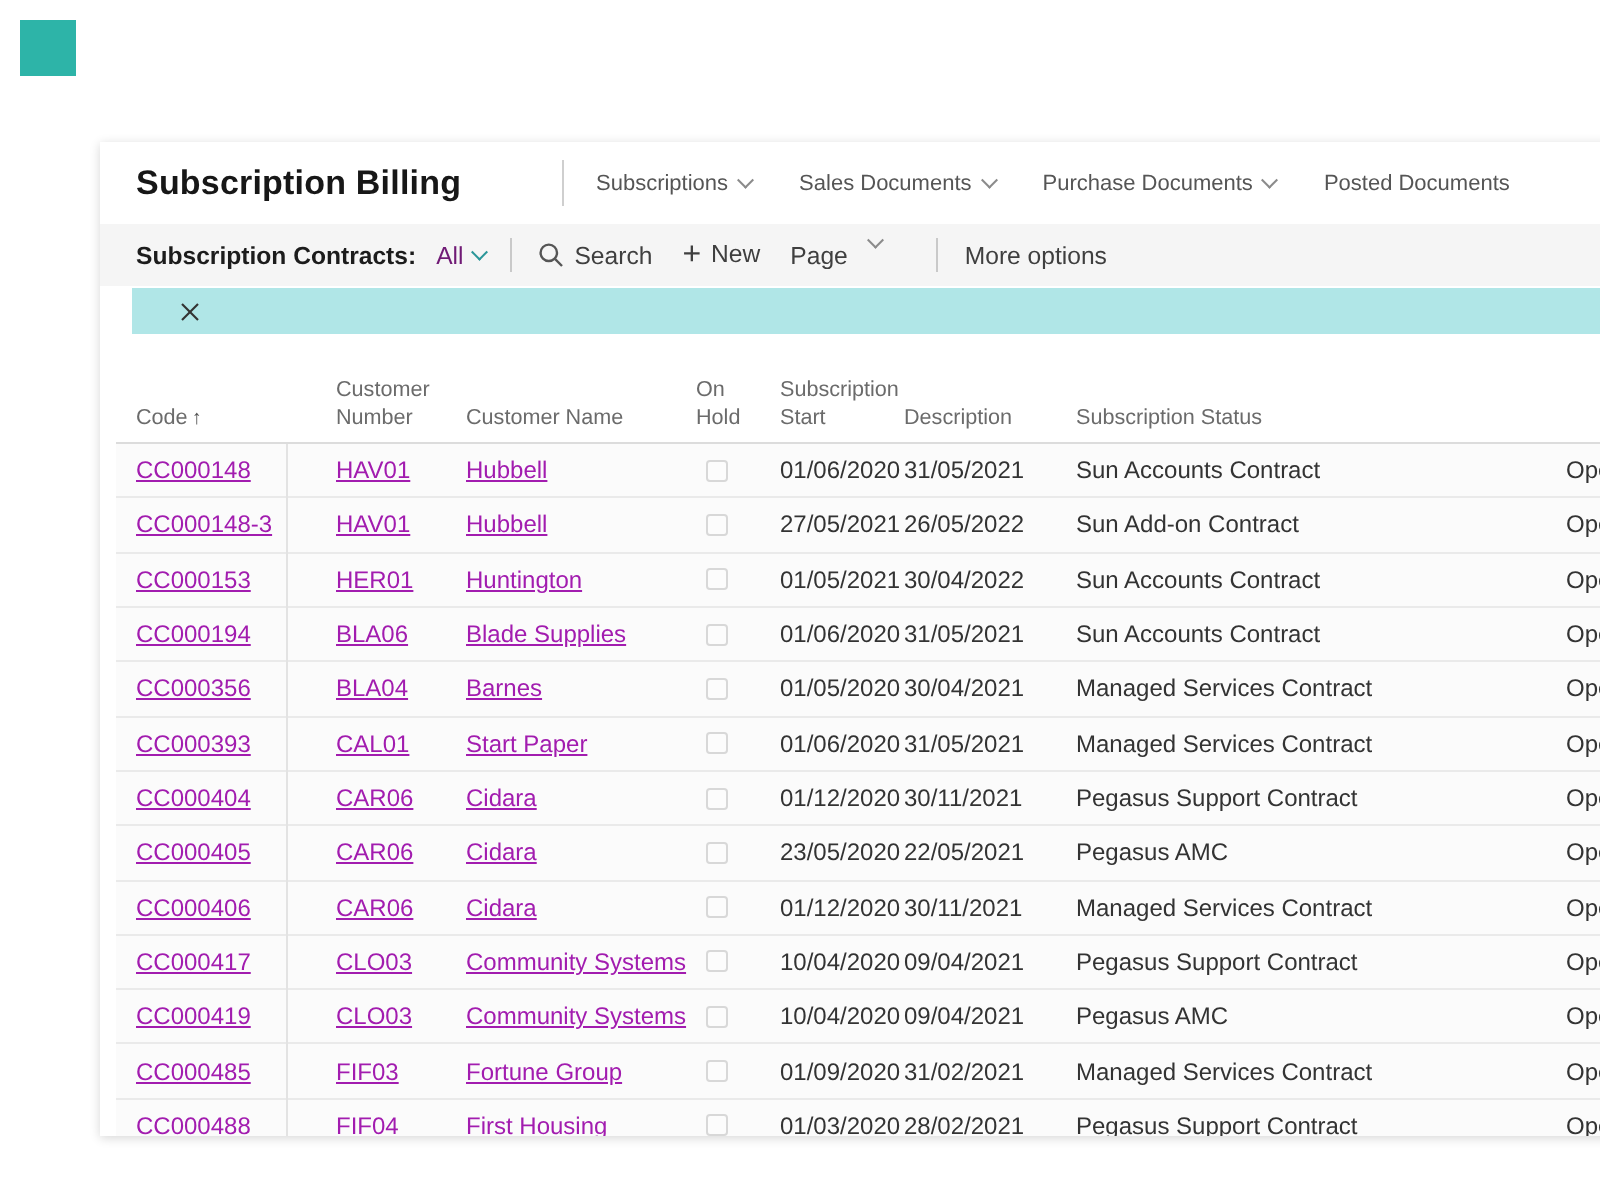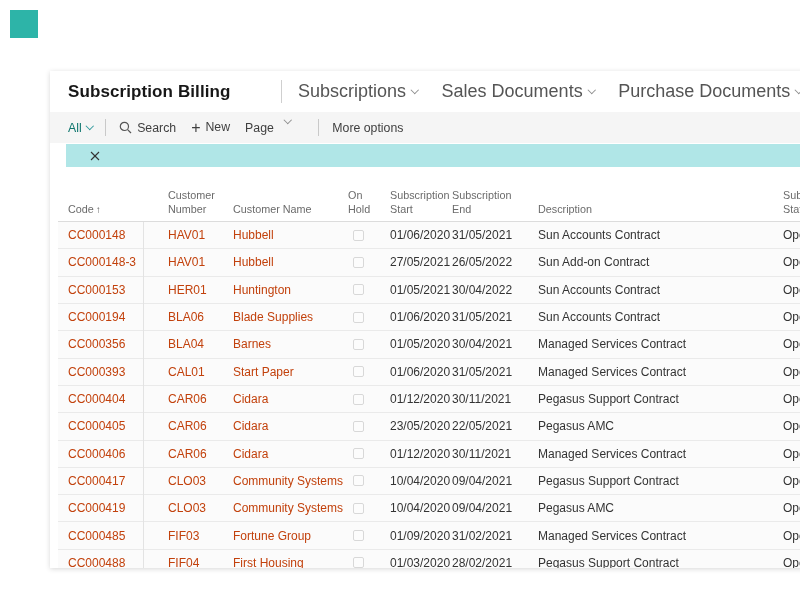--- a/index.html
+++ b/index.html
@@ -8,49 +8,49 @@
   *{box-sizing:border-box;}
   .accent-square{position:absolute;left:10px;top:10px;width:28px;height:28px;background:#2db4a8;}
   .card{position:absolute;left:50px;top:71px;width:813px;height:497px;background:#fff;
     box-shadow:0 1px 5px rgba(0,0,0,0.16);overflow:hidden;}
   
   .title-row{position:absolute;top:0;left:0;right:0;height:41px;}
   .page-title{position:absolute;left:18px;top:50%;transform:translateY(-50%);margin:0;
     font-size:17px;font-weight:700;color:#171717;letter-spacing:.1px;white-space:nowrap;}
   .nav-divider{position:absolute;left:231px;top:9px;height:23px;width:1px;background:#cfcfcf;}
   .top-nav{position:absolute;left:248px;top:0;height:41px;display:flex;align-items:center;gap:24px;white-space:nowrap;}
-  .nav-item{font-size:18px;color:#555;display:flex;align-items:center;cursor:pointer;}
+  .nav-item{font-size:11px;color:#555;display:flex;align-items:center;cursor:pointer;}
   .chev{width:5.5px;height:5.5px;border-right:1.2px solid #8b8b8b;border-bottom:1.2px solid #8b8b8b;
     transform:rotate(45deg);display:inline-block;margin-left:6px;margin-top:-4px;}
   
   .command-bar{position:absolute;top:41px;left:0;right:0;height:31px;background:#f5f5f5;
     display:flex;align-items:center;padding-left:18px;font-size:12.3px;color:#404040;white-space:nowrap;}
   .ctx-label{font-weight:700;color:#1c1c1c;margin-right:10px;}
-  .filter-dd{color:#0f766e;display:flex;align-items:center;cursor:pointer;}
+  .filter-dd{color:#701a75;display:flex;align-items:center;cursor:pointer;}
   .filter-dd .chev{margin-left:5px;}
   .vdiv{width:1px;height:17px;background:#c9c9c9;margin:0 13px;flex:none;}
   .cmd{display:flex;align-items:flex-start;gap:5px;margin-right:15px;cursor:pointer;color:#3f3f3f;}
   .plus-glyph{font-size:16px;line-height:1;font-weight:400;color:#3f3f3f;}
   
   .reminder{position:absolute;top:73px;left:16px;right:0;height:23px;background:#b0e6e7;
     display:flex;align-items:center;font-size:11.6px;color:#1f1f1f;padding-left:24px;white-space:nowrap;}
   .close-x{margin-right:11px;display:flex;align-items:center;cursor:pointer;}
   .reminder-msg{margin-right:14px;}
   .rlink{color:#0d7078;cursor:pointer;}
   .rsep{margin:0 6px;color:#0d7078;}
   
   .grid{display:grid;grid-template-columns:100px 65px 115px 42px 62px 86px 245px 80px;padding-left:10px;}
   .table-header{position:absolute;top:104px;left:8px;width:805px;height:47px;align-items:end;
     border-bottom:1px solid #dcdcdc;color:#6b6b6b;font-size:10.8px;line-height:1.3;padding-bottom:5px;}
   .th{padding-right:8px;cursor:pointer;}
   .sort-arrow{font-size:10px;color:#555;margin-left:2px;}
   .table-body{position:absolute;top:151px;left:8px;width:805px;}
   .row{height:27.32px;border-bottom:1px solid #eaeaea;align-items:center;font-size:12px;color:#333;background:#fbfbfb;}
   .cell{padding-right:8px;overflow:hidden;white-space:nowrap;}
-  .link{color:#c2410c;cursor:pointer;}
+  .link{color:#a21caf;cursor:pointer;text-decoration:underline;}
   .checkbox{width:11px;height:11px;border:1px solid #d8d8d8;background:#fcfcfc;border-radius:2px;margin-left:5px;}
   .freeze-divider{position:absolute;left:93px;top:151px;height:346px;width:1px;background:#e3e3e3;}
 </style>
 </head>
 <body>
 
 <div class="accent-square"></div>
 
 <div class="card">
 
@@ -70,20 +70,21 @@
           <span>Purchase Documents</span>
           <i class="chev"></i>
         </span>
         <span class="nav-item">
           <span>Posted Documents</span>
         </span>
       </nav>
   </div>
 
   <div class="command-bar">
+    <span class="ctx-label">Subscription Contracts:</span>
     <span class="filter-dd">
       <span>All</span>
       <i class="chev" style="border-color:#2a9699"></i>
     </span>
     <span class="vdiv"></span>
     <span class="cmd">
       <svg width="13" height="13" viewBox="0 0 13 13" fill="none">
         <circle cx="5.4" cy="5.4" r="4.1" stroke="#555" stroke-width="1.2"></circle>
         <line x1="8.6" y1="8.6" x2="12" y2="12" stroke="#555" stroke-width="1.2"></line>
       </svg>
@@ -111,21 +112,20 @@
       </svg>
     </span>
   </div>
 
   <div class="table-header grid" id="thead">
       <div class="th"><span>Code</span><span class="sort-arrow">↑</span></div>
       <div class="th"><span>Customer Number</span></div>
       <div class="th"><span>Customer Name</span></div>
       <div class="th"><span>On Hold</span></div>
       <div class="th"><span>Subscription Start</span></div>
-      <div class="th"><span>Subscription End</span></div>
       <div class="th"><span>Description</span></div>
       <div class="th"><span>Subscription Status</span></div>
     </div>
   <div class="table-body" id="tbody">
       <div class="row grid">
         <div class="cell"><span class="link">CC000148</span></div>
         <div class="cell"><span class="link">HAV01</span></div>
         <div class="cell"><span class="link">Hubbell</span></div>
         <div class="cell">
           <div class="checkbox"></div>

